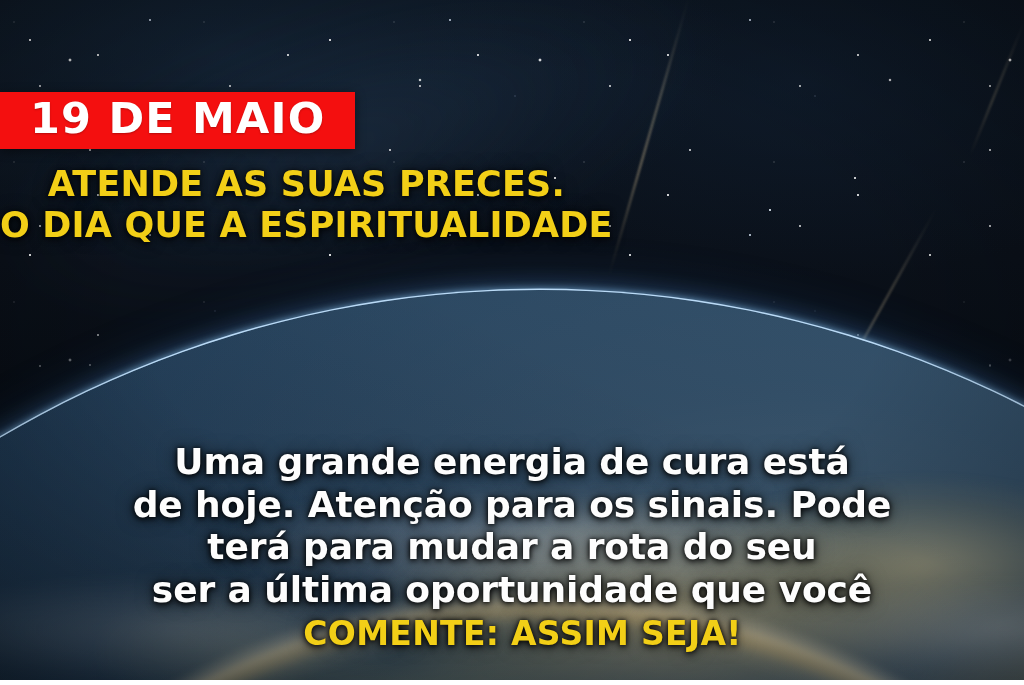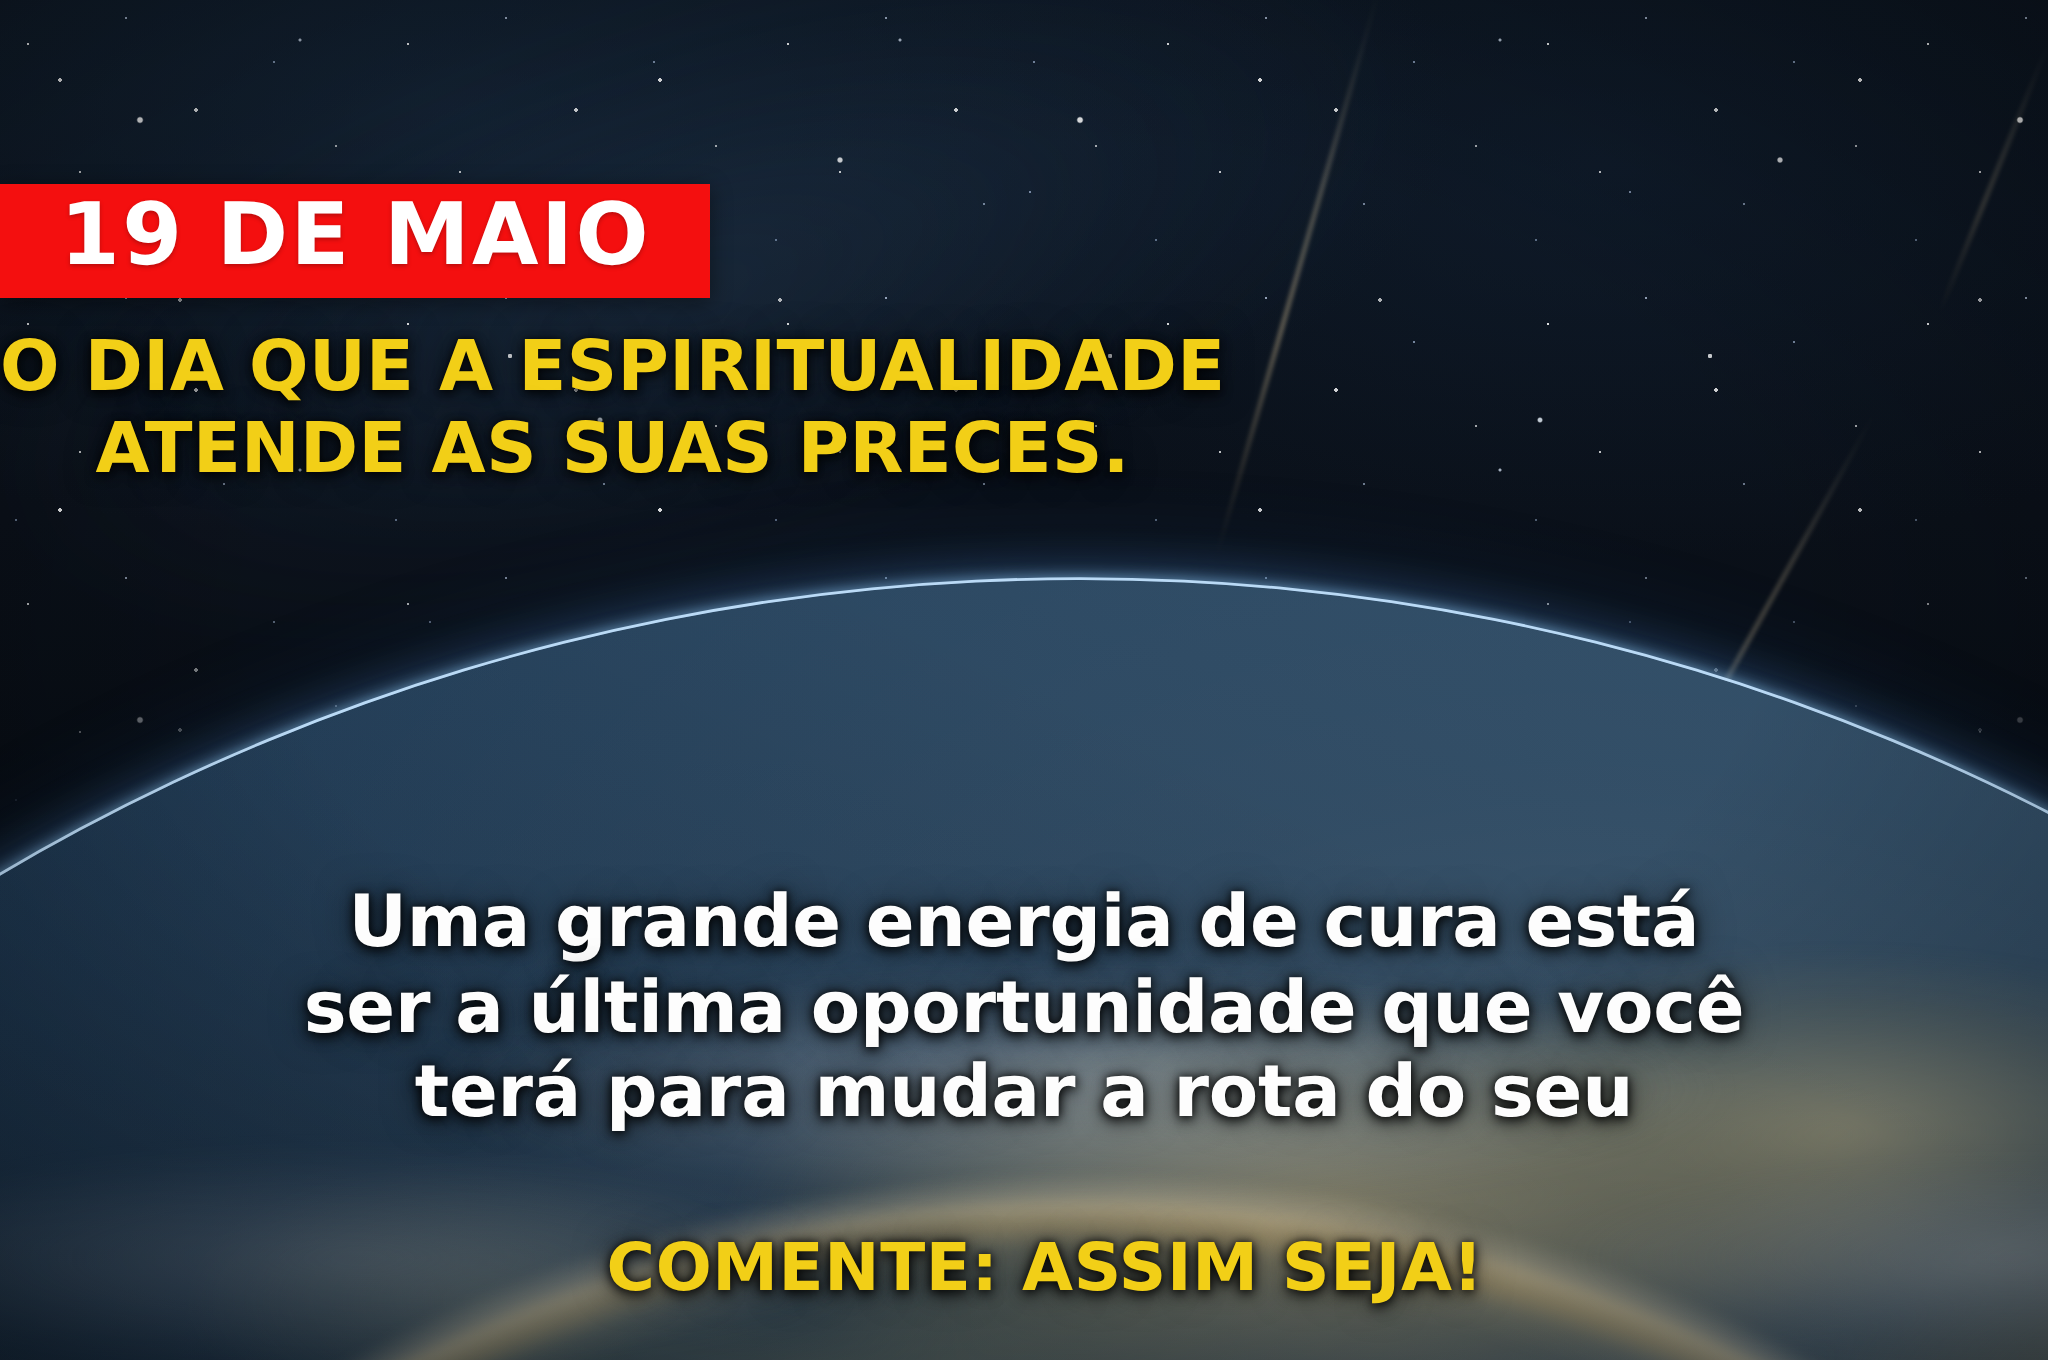--- a/index.html
+++ b/index.html
@@ -314,28 +314,29 @@
 
   <div class="vignette"></div>
 
   <div class="content">
 
     <div class="date-banner">
       <span class="date-banner-text">19 DE MAIO</span>
     </div>
 
     <div class="headline">
+      <span class="headline-line">ATENDE AS SUAS PRECES.</span>
       <span class="headline-line">O DIA QUE A ESPIRITUALIDADE</span>
-      <span class="headline-line">ATENDE AS SUAS PRECES.</span>
     </div>
 
     <div class="body-copy">
       <span class="body-line">Uma grande energia de cura está</span>
+      <span class="body-line">de hoje. Atenção para os sinais. Pode</span>
+      <span class="body-line">terá para mudar a rota do seu</span>
       <span class="body-line">ser a última oportunidade que você</span>
-      <span class="body-line">terá para mudar a rota do seu</span>
     </div>
 
     <div class="cta">COMENTE: ASSIM SEJA!</div>
 
   </div>
 
   <div class="bottom-strip"></div>
 
 </div>
 

